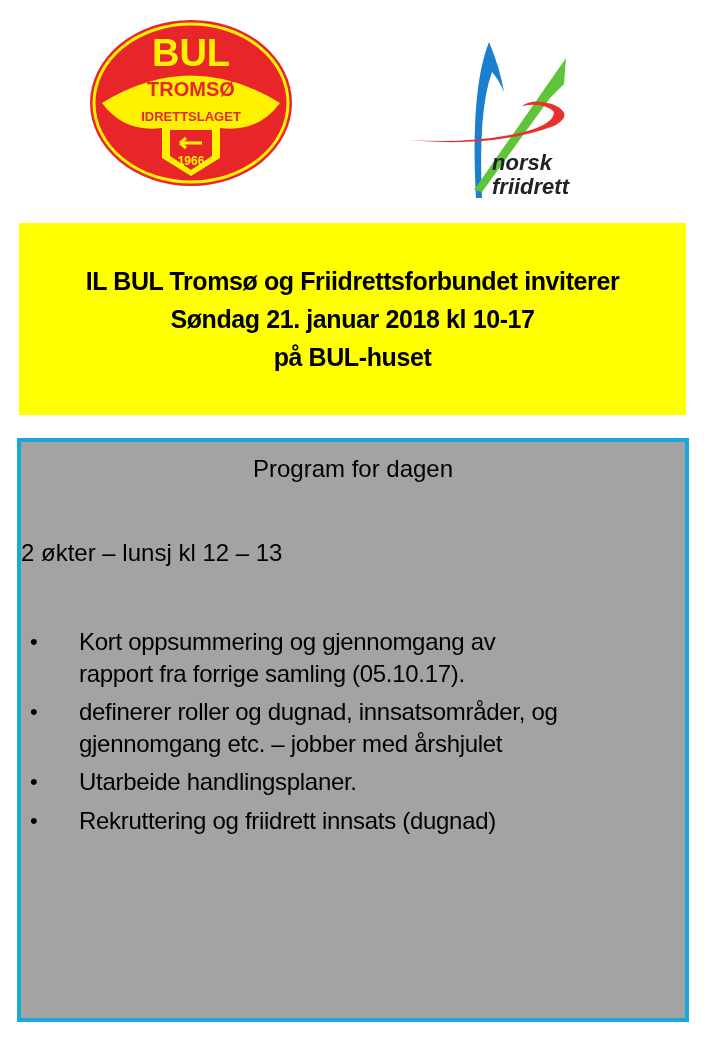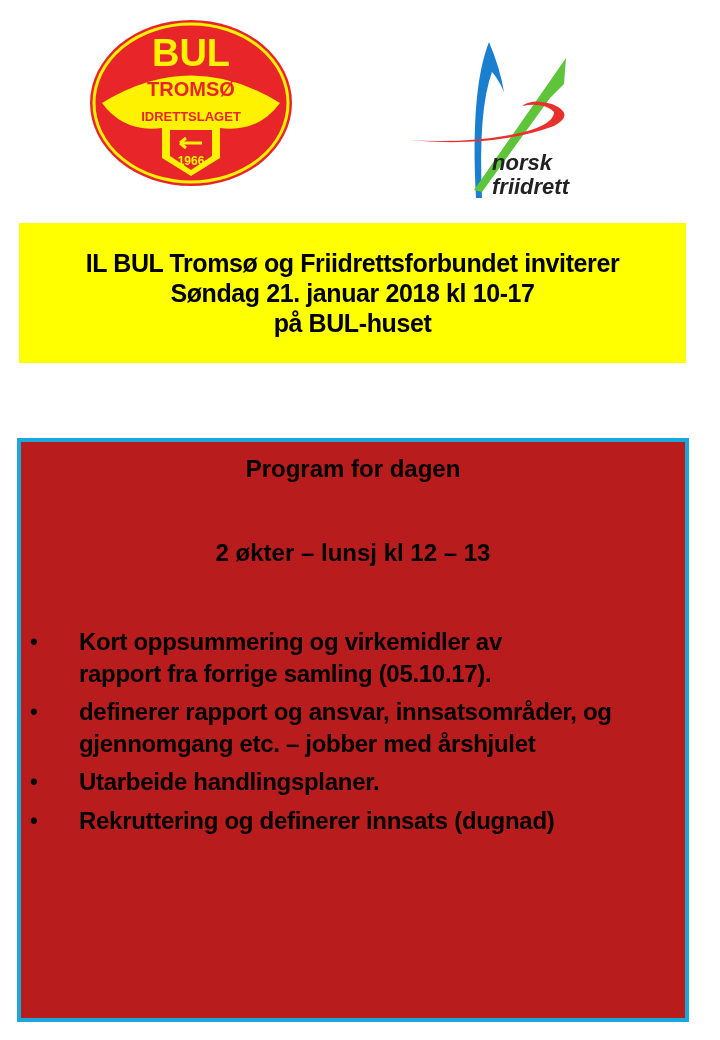--- a/index.html
+++ b/index.html
@@ -1,23 +1,23 @@
 <!DOCTYPE html>
 <html><head>
 <meta charset="utf-8">
 <style>
   html,body{margin:0;padding:0;}
   body{width:720px;height:1040px;background:#ffffff;position:relative;overflow:hidden;font-family:"Liberation Sans",sans-serif;}
   .logo-bul{position:absolute;left:88px;top:18px;width:206px;height:170px;text-decoration:underline;}
   .logo-nf{position:absolute;left:404px;top:40px;width:210px;height:165px;}
-  .header-box{position:absolute;left:19px;top:223px;width:667px;height:140px;background:#ffff00;display:flex;flex-direction:column;align-items:center;justify-content:center;}
+  .header-box{position:absolute;left:19px;top:223px;width:667px;height:192px;background:#ffff00;display:flex;flex-direction:column;align-items:center;justify-content:center;gap:8px;}
   .header-line{font-family:"Liberation Sans",sans-serif;font-weight:bold;font-size:25px;line-height:30px;color:#000;text-align:center;white-space:nowrap;letter-spacing:-0.4px;}
-  .program-box{position:absolute;left:17px;top:438px;width:664px;height:576px;background:#b91c1c;border:4px solid #1aa7dc;font-weight:bold;}
+  .program-box{position:absolute;left:17px;top:438px;width:664px;height:576px;background:#a3a3a3;border:4px solid #1aa7dc;}
   .prog-title{position:absolute;left:0;right:0;top:12px;text-align:center;font-size:24px;line-height:30px;color:#000;}
-  .prog-sub{position:absolute;left:0;right:0;top:96px;text-align:center;font-size:24px;line-height:30px;color:#000;}
+  .prog-sub{position:absolute;left:0;right:0;top:96px;font-size:24px;line-height:30px;color:#000;}
   .bullets{position:absolute;left:0;top:184px;margin:0;padding:0;list-style:none;width:660px;}
   .bullet{position:relative;padding-left:58px;font-size:24px;line-height:31.5px;color:#000;margin-bottom:7px;letter-spacing:-0.3px;}
   .bullet-dot{position:absolute;left:9px;top:0;font-size:22px;}
 </style>
 </head>
 <body>
 
 <div class="logo-bul">
   <svg width="206" height="170" viewBox="0 0 206 170">
     <ellipse cx="103" cy="85" rx="101" ry="83" fill="#e8262a"></ellipse>
@@ -47,30 +47,30 @@
   <div class="header-line">Søndag 21. januar 2018 kl 10-17</div>
   <div class="header-line">på BUL-huset</div>
 </div>
 
 <div class="program-box">
   <div class="prog-title">Program for dagen</div>
   <div class="prog-sub">2 økter – lunsj kl 12 – 13</div>
   <ul class="bullets">
     <li class="bullet">
       <span class="bullet-dot">•</span>
-      <div>Kort oppsummering og virkemidler av</div>
+      <div>Kort oppsummering og gjennomgang av</div>
       <div>rapport fra forrige samling (05.10.17).</div>
     </li>
     <li class="bullet">
       <span class="bullet-dot">•</span>
-      <div>definerer rapport og ansvar, innsatsområder, og</div>
+      <div>definerer roller og dugnad, innsatsområder, og</div>
       <div>gjennomgang etc. – jobber med årshjulet</div>
     </li>
     <li class="bullet">
       <span class="bullet-dot">•</span>
       <div>Utarbeide handlingsplaner.</div>
     </li>
     <li class="bullet">
       <span class="bullet-dot">•</span>
-      <div>Rekruttering og definerer innsats (dugnad)</div>
+      <div>Rekruttering og friidrett innsats (dugnad)</div>
     </li>
   </ul>
 </div>
 
 </body></html>

